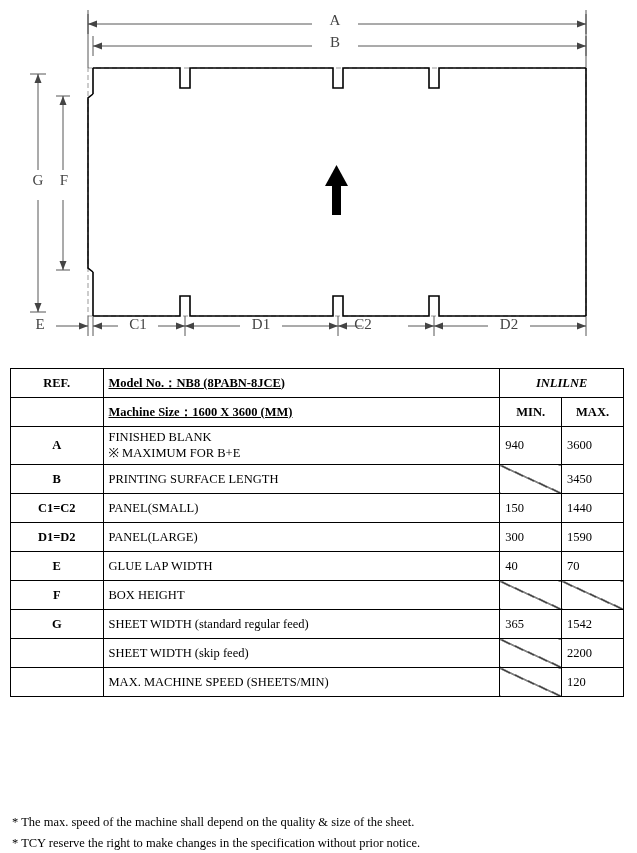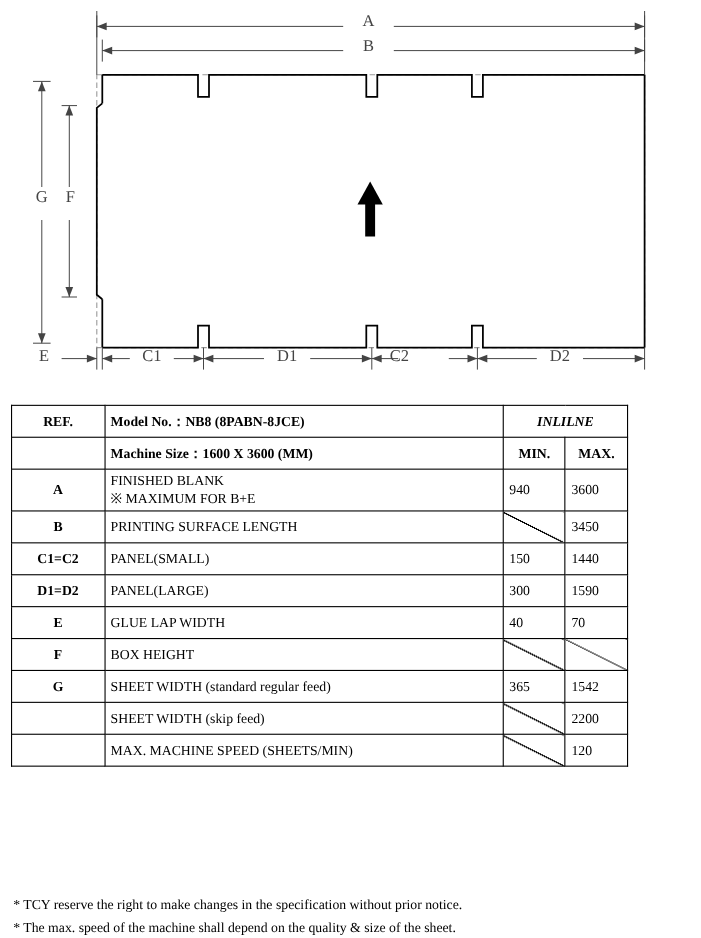--- a/index.html
+++ b/index.html
@@ -33,21 +33,21 @@
     font-size: 15px;
     color: #444444;
     text-align: center;
   }
 
   
   #spec-table {
     position: absolute;
     left: 10px;
     top: 368px;
-    width: 561px;
+    width: 614px;
     border-collapse: collapse;
     table-layout: fixed;
   }
   #spec-table td {
     border: 1px solid #000000;
     font-size: 12.5px;
     padding: 3px 5px;
     height: 22px;
     vertical-align: middle;
   }
@@ -63,20 +63,21 @@
     padding-left: 8px;
   }
   td.val-cell {
     width: 100px;
     text-align: left;
     position: relative;
   }
   td.hdr-model {
     font-weight: bold;
     font-size: 13px;
+    text-decoration: underline;
   }
   td.hdr-inline {
     text-align: center;
     font-style: italic;
     font-weight: bold;
     font-size: 14px;
     margin-left: 46px;
   }
   td.hdr-minmax {
     text-align: center;
@@ -298,15 +299,15 @@
     <tr>
       <td class="ref-cell"></td>
       <td class="desc-cell">MAX. MACHINE SPEED (SHEETS/MIN)</td>
       <td class="val-cell slash"></td>
       <td class="val-cell">120</td>
     </tr>
   </tbody>
 </table>
 
 <div id="footnotes">
+  <div>* The max. speed of the machine shall depend on the quality &amp; size of the sheet.</div>
   <div>* TCY reserve the right to make changes in the specification without prior notice.</div>
-  <div>* The max. speed of the machine shall depend on the quality &amp; size of the sheet.</div>
 </div>
 
 </body></html>

